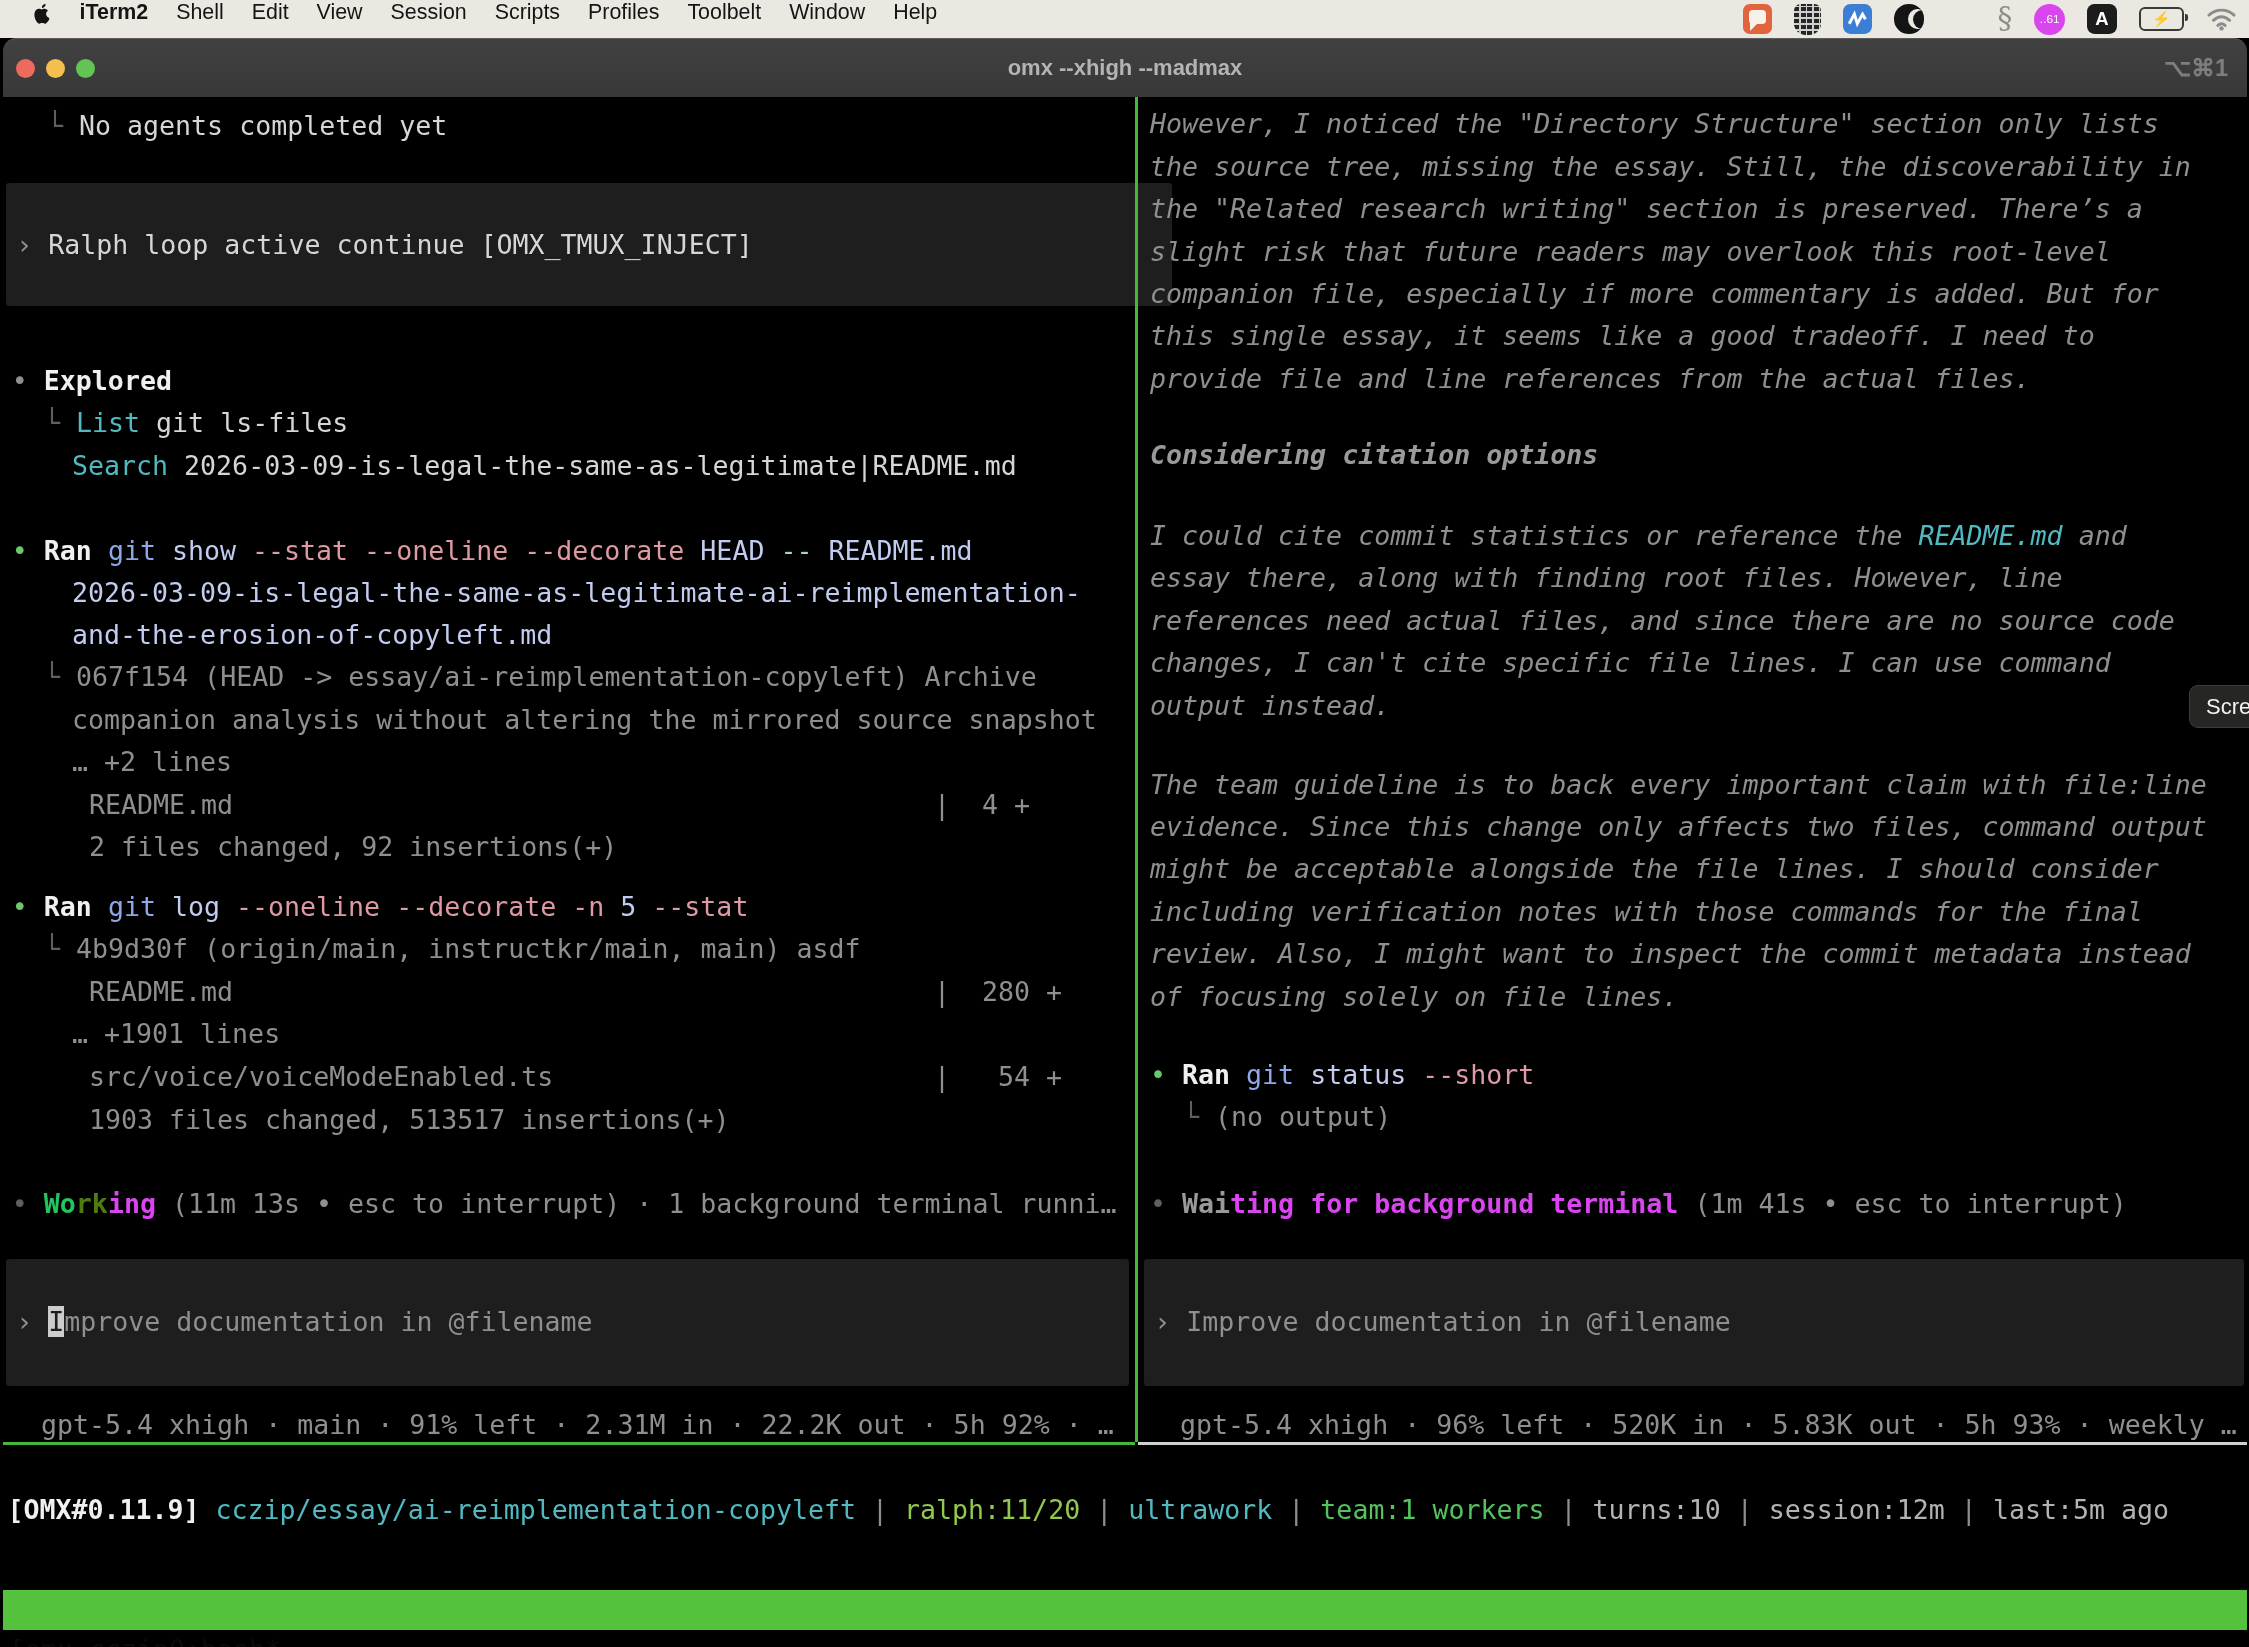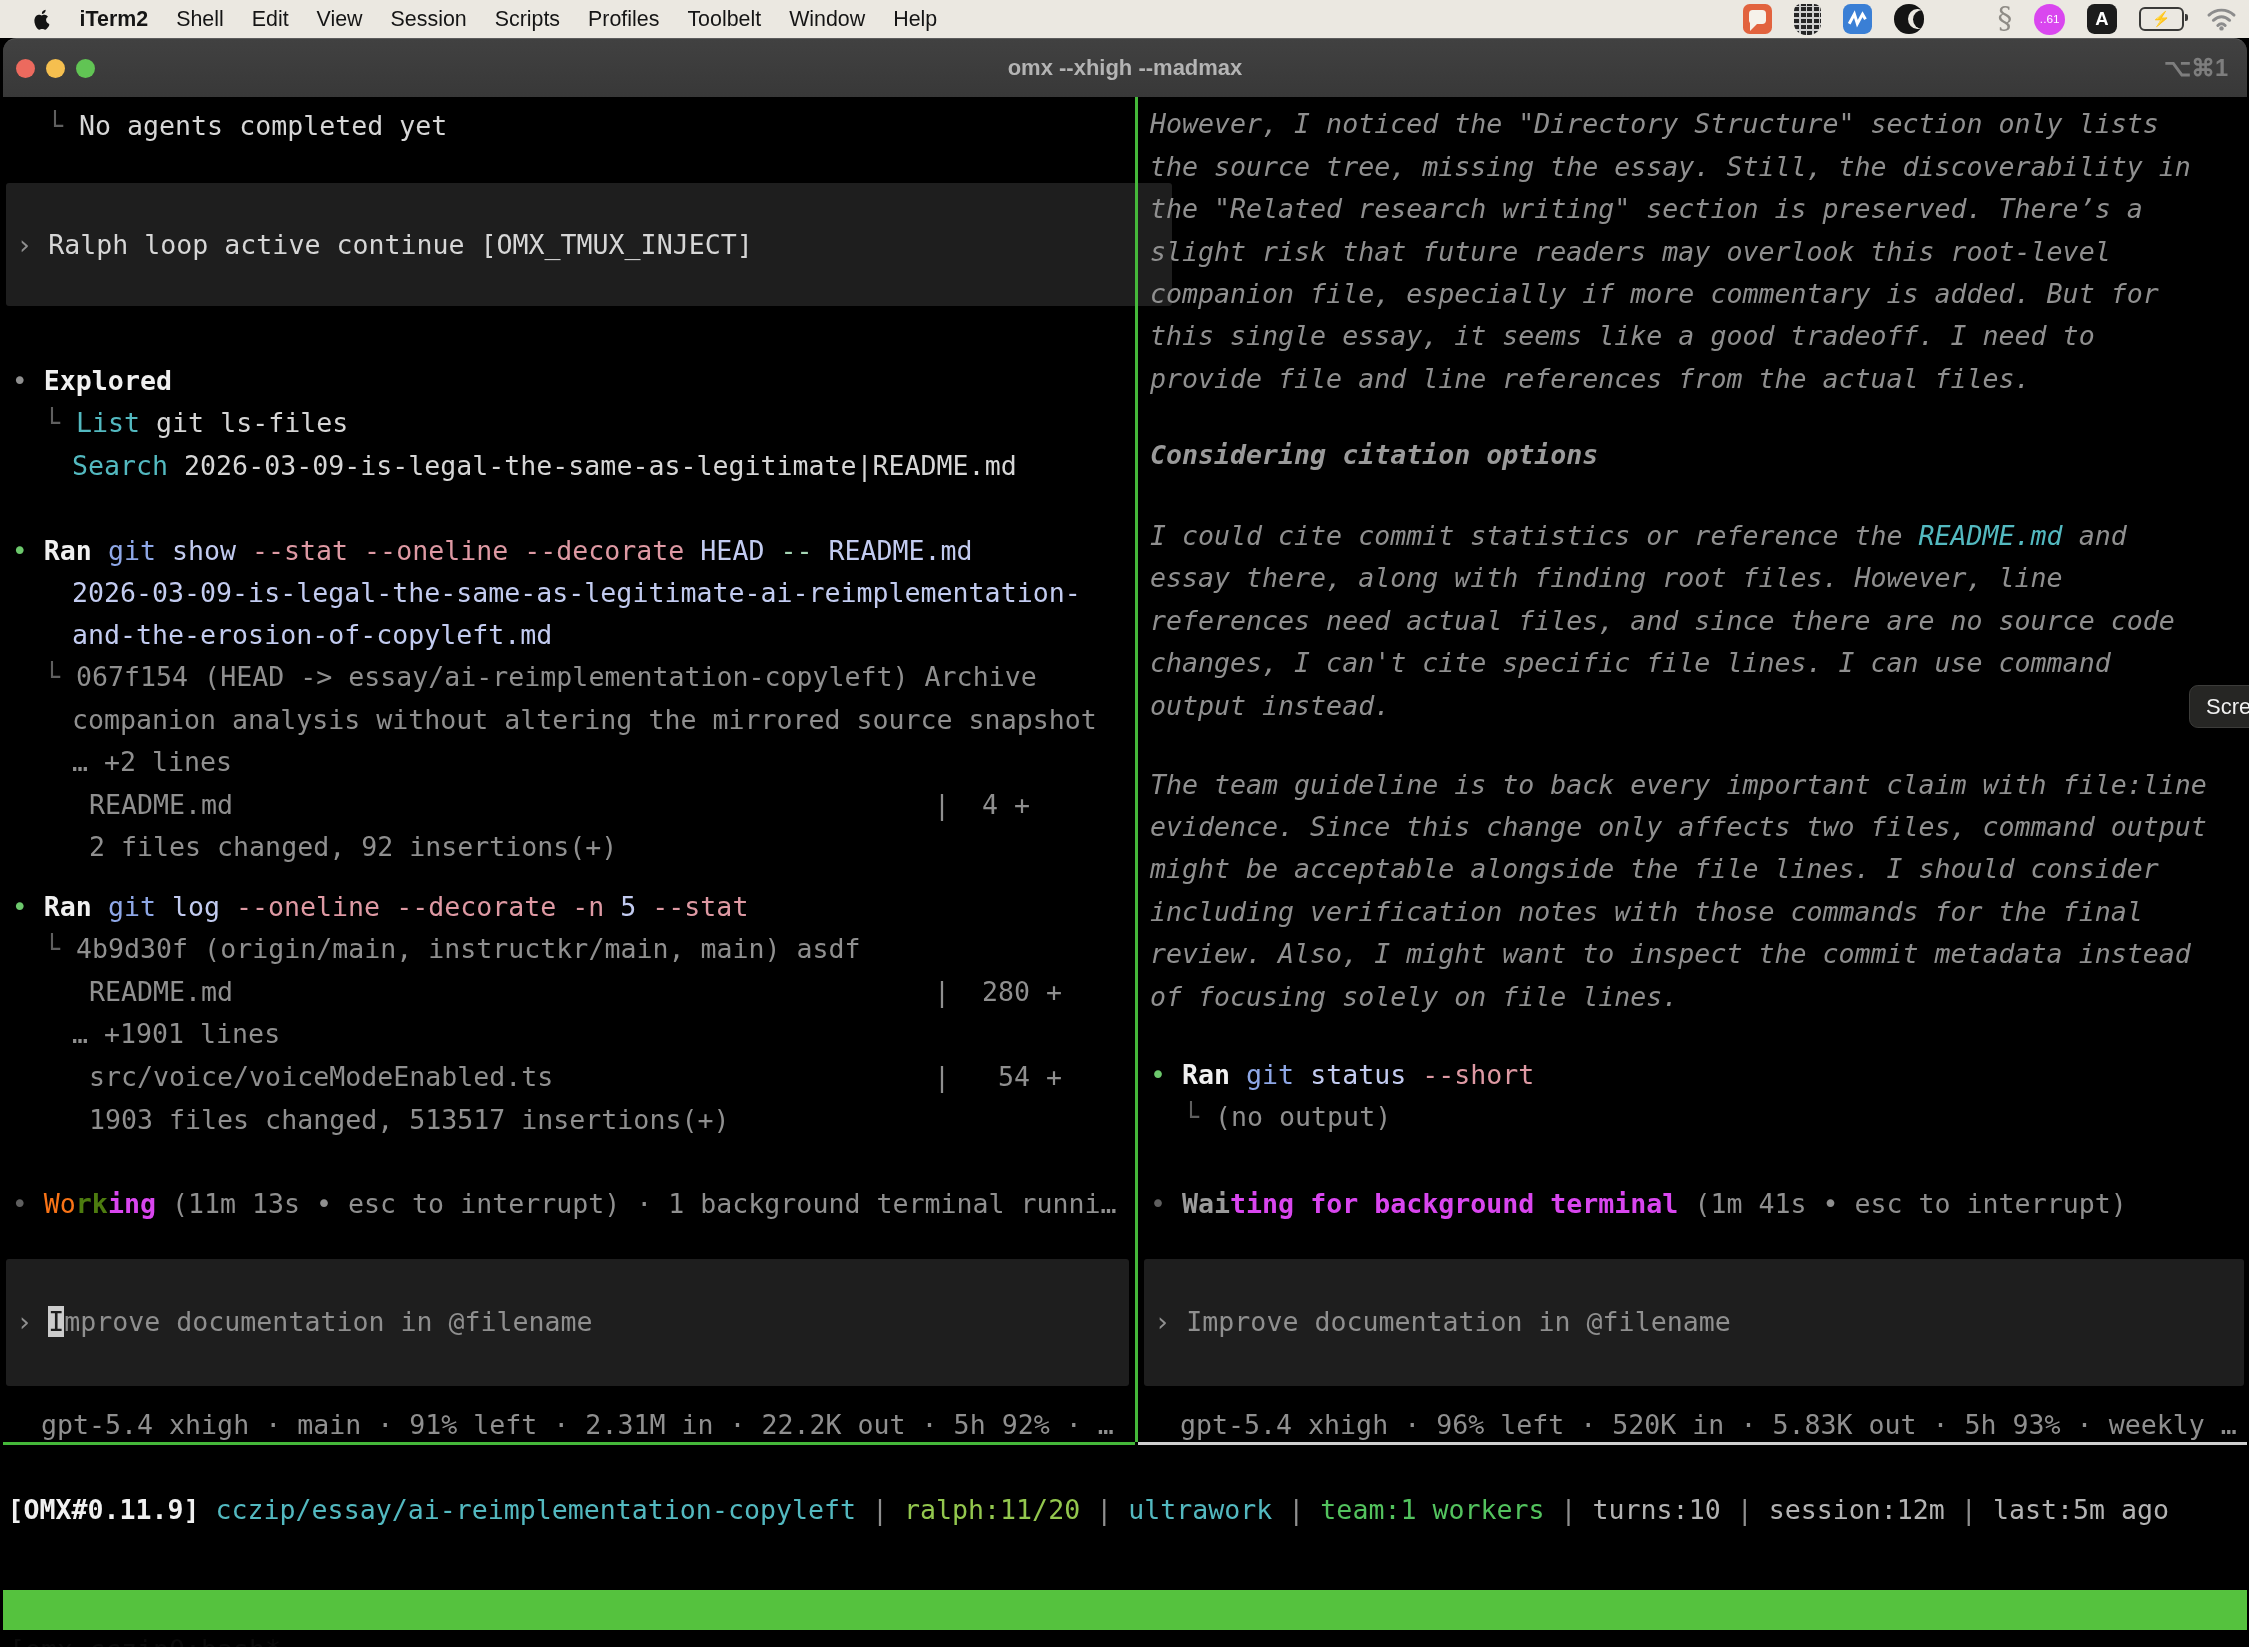--- a/index.html
+++ b/index.html
@@ -3,21 +3,21 @@
 <meta charset="utf-8">
 <style>
   html,body{margin:0;padding:0;}
   body{
     width:2250px;height:1648px;position:relative;overflow:hidden;
     background:#000;font-family:"DejaVu Sans Mono",monospace;
   }
   
   .menubar{
     position:absolute;left:0;top:0;width:2250px;height:38px;
-    background:#ebe8e1;display:flex;align-items:center;
+    background:#ebe8e1;display:flex;
     font-family:"Liberation Sans",sans-serif;font-size:21.4px;color:#151515;
     z-index:5;
   }
   .menubar .apple{width:22px;height:25px;margin-left:31px;display:flex;align-items:center;}
   .menubar .mitem{margin-left:28px;}
   .menubar .app{font-weight:bold;margin-left:26.6px;}
   .mstatus{position:absolute;right:13.3px;top:0;height:38px;display:flex;align-items:center;gap:22px;}
   .micon{display:flex;align-items:center;justify-content:center;}
   .ic-chat{width:29.5px;height:29.5px;border-radius:6.6px;background:#e2633e;position:relative;}
   .ic-chat::before{content:"";position:absolute;left:5.9px;top:5.9px;width:17.7px;height:14px;border-radius:3.7px;background:#f6f2ea;}
@@ -71,21 +71,21 @@
   .sg-dim2{color:#5f5f5f;}
   .sg-cyan{color:#53b9c0;}
   .sg-blue{color:#8ea7e6;}
   .sg-lav{color:#c2cbf0;}
   .sg-pink{color:#de99a3;}
   .sg-mint{color:#a6d7b5;}
   .sg-green{color:#6cc86c;}
   .sg-lgrn{color:#93c74e;}
   .sg-grn2{color:#53c35e;}
   .sg-gray2{color:#b3b3b3;}
-  .sg-sh1{color:#f97316;font-weight:normal;}
+  .sg-sh1{color:#22c55e;font-weight:bold;}
   .sg-sh2{color:#4d7c0f;font-weight:bold;}
   .sg-sh3{color:#d946ef;font-weight:bold;}
   .sg-cur{background:#cccccc;color:#1d1d1d;}
   
   .pbox{position:absolute;background:#1e1e1e;border-radius:3px;z-index:2;}
   .pbox .row{left:10.3px;}
   
   .vline{position:absolute;left:1135px;top:97px;width:3px;height:1345px;background:#45b83a;z-index:4;}
   .hline-l{position:absolute;left:3px;top:1442px;width:1132px;height:3px;background:#45b83a;z-index:4;}
   .hline-r{position:absolute;left:1138px;top:1442px;width:1109px;height:3px;background:#cfcfcf;z-index:4;}

